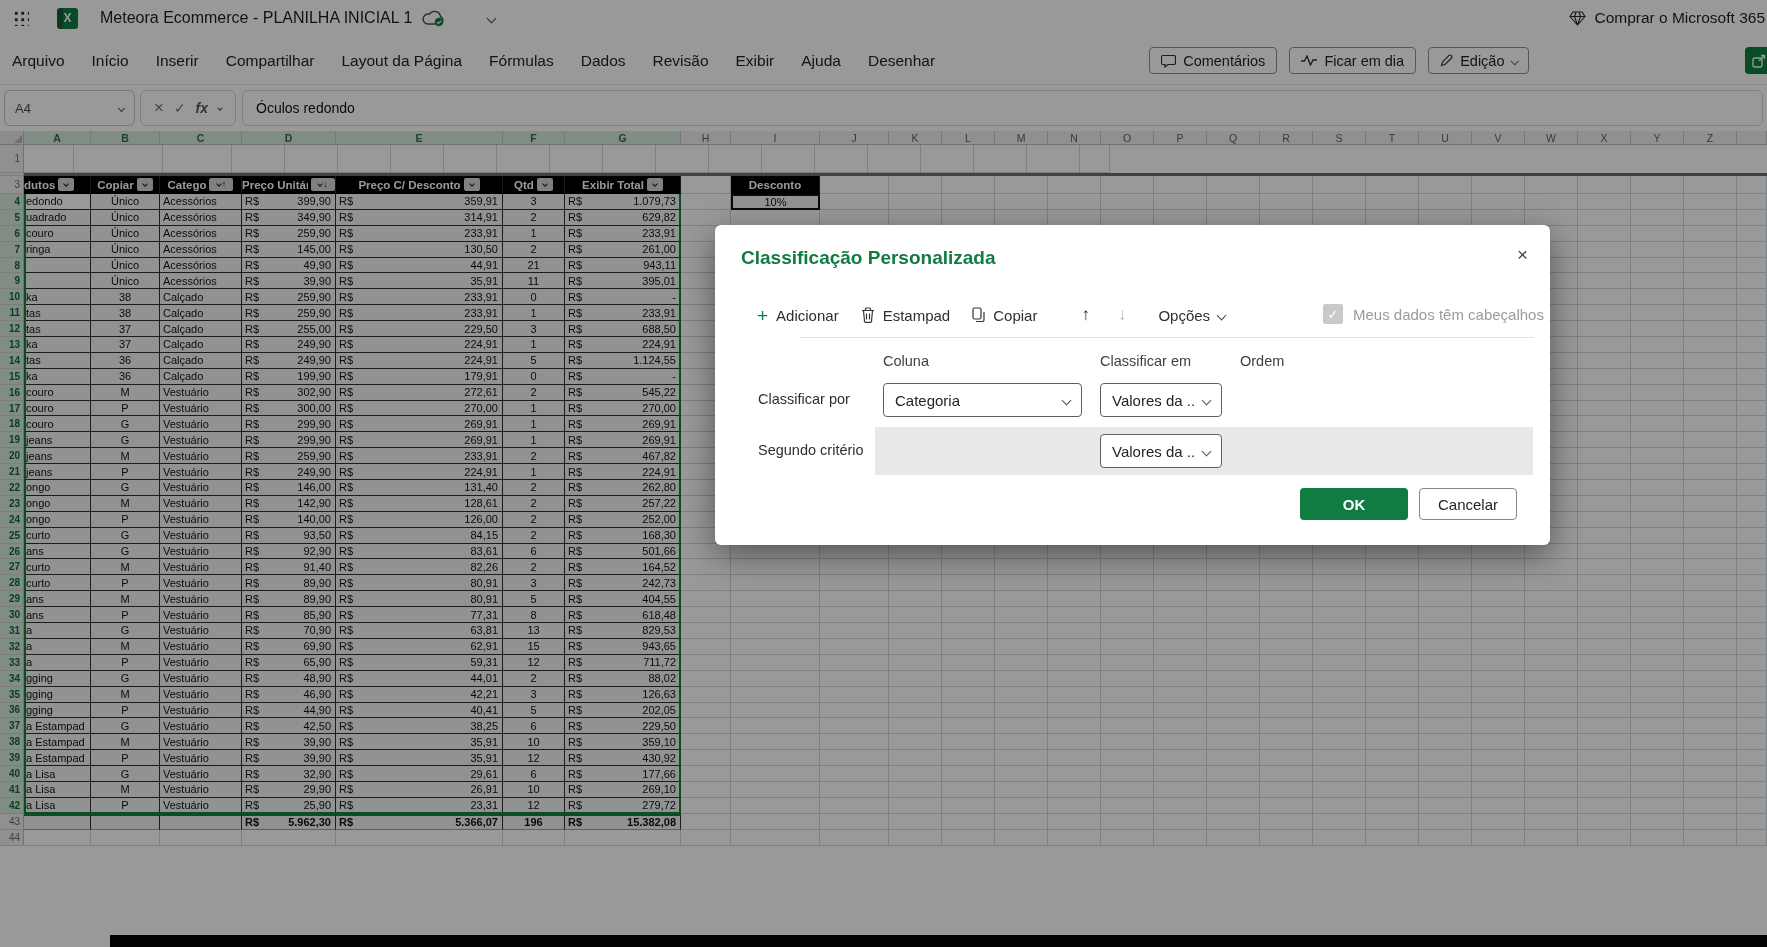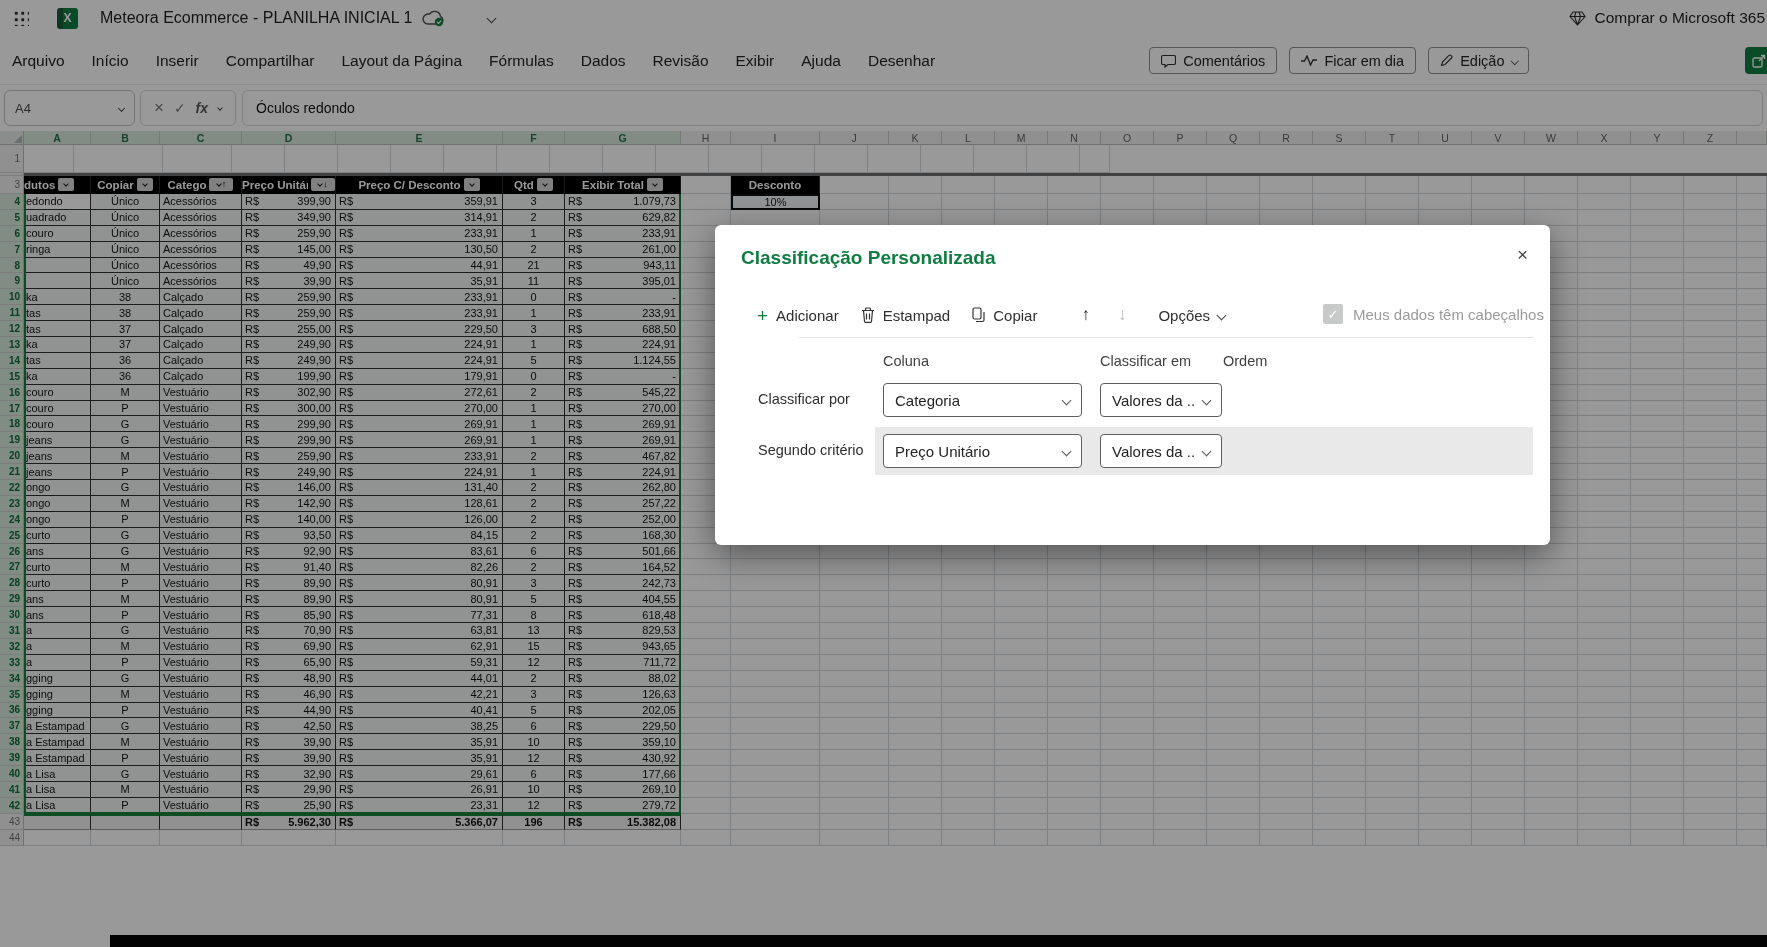--- a/index.html
+++ b/index.html
@@ -1950,41 +1950,41 @@
           <span>✓</span>
         </span>
       <span class="chklabel">Meus dados têm cabeçalhos</span>
     </div>
   </div>
 
   <div class="dlg-divider"></div>
 
   <span class="dlg-collabel" style="left:168px;">Coluna</span>
   <span class="dlg-collabel" style="left:385px;">Classificar em</span>
-  <span class="dlg-collabel" style="left:508px;">Ordem</span>
+  <span class="dlg-collabel" style="left:525px;">Ordem</span>
 
   <div class="selband"></div>
 
   <div class="dlg-row" style="top:158px;">
     <span class="dlg-rowlabel">Classificar por</span>
     <div class="dd" style="left:168px;width:199px;">
       <span class="txt">Categoria</span>
         <span class="chv"></span>
     </div>
     <div class="dd" style="left:385px;width:122px;">
       <span class="txt">Valores da ...</span>
         <span class="chv"></span>
     </div>
   </div>
 
   <div class="dlg-row" style="top:209px;">
     <span class="dlg-rowlabel">Segundo critério</span>
-    <div class="dd" style="left:168px;width:199px;">
-      <span class="txt">Preço Unitário</span>
-        <span class="chv"></span>
-    </div>
     <div class="dd" style="left:385px;width:122px;">
       <span class="txt">Valores da ...</span>
         <span class="chv"></span>
     </div>
   </div>
 
+  <div class="dlg-buttons">
+    <button class="btn-ok">OK</button>
+    <button class="btn-cancel">Cancelar</button>
+  </div>
 </div>
 
 </body></html>

